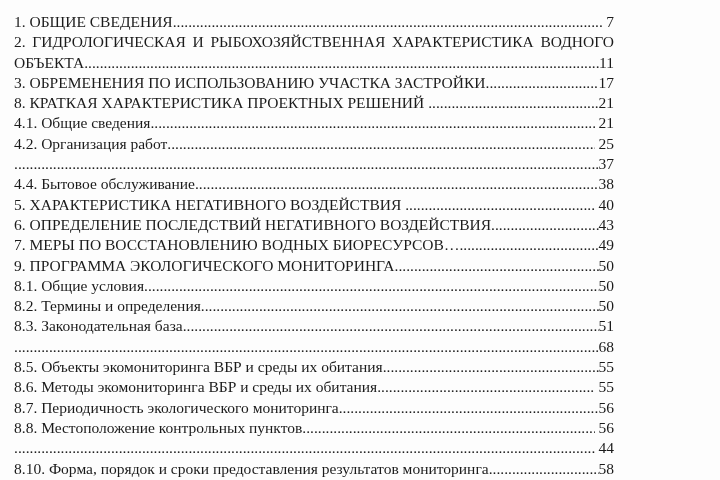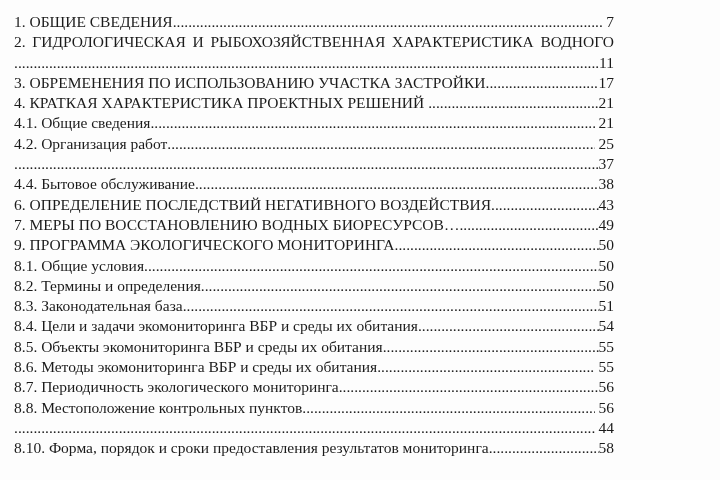--- a/index.html
+++ b/index.html
@@ -53,32 +53,33 @@
     <span class="title">1. ОБЩИЕ СВЕДЕНИЯ</span>
     <span class="leader"></span>
     <span class="page-num"> 7</span>
   </div>
 
   <div class="row-justified">
     <span class="title-justified">2. ГИДРОЛОГИЧЕСКАЯ И РЫБОХОЗЯЙСТВЕННАЯ ХАРАКТЕРИСТИКА ВОДНОГО</span>
   </div>
 
   <div class="row">
+    <span class="title">ОБЪЕКТА</span>
     <span class="leader"></span>
     <span class="page-num">11</span>
   </div>
 
   <div class="row">
     <span class="title">3. ОБРЕМЕНЕНИЯ ПО ИСПОЛЬЗОВАНИЮ УЧАСТКА ЗАСТРОЙКИ</span>
     <span class="leader"></span>
     <span class="page-num">17</span>
   </div>
 
   <div class="row">
-    <span class="title">4. КРАТКАЯ ХАРАКТЕРИСТИКА ПРОЕКТНЫХ РЕШЕНИЙ </span>
+    <span class="title">8. КРАТКАЯ ХАРАКТЕРИСТИКА ПРОЕКТНЫХ РЕШЕНИЙ </span>
     <span class="leader"></span>
     <span class="page-num">21</span>
   </div>
 
   <div class="row">
     <span class="title">4.1. Общие сведения</span>
     <span class="leader"></span>
     <span class="page-num"> 21</span>
   </div>
 
@@ -92,20 +93,25 @@
     <span class="leader"></span>
     <span class="page-num">37</span>
   </div>
 
   <div class="row">
     <span class="title">4.4. Бытовое обслуживание</span>
     <span class="leader"></span>
     <span class="page-num">38</span>
   </div>
 
+  <div class="row">
+    <span class="title">5. ХАРАКТЕРИСТИКА НЕГАТИВНОГО ВОЗДЕЙСТВИЯ </span>
+    <span class="leader"></span>
+    <span class="page-num"> 40</span>
+  </div>
 
   <div class="row">
     <span class="title">6. ОПРЕДЕЛЕНИЕ ПОСЛЕДСТВИЙ НЕГАТИВНОГО ВОЗДЕЙСТВИЯ</span>
     <span class="leader"></span>
     <span class="page-num">43</span>
   </div>
 
   <div class="row">
     <span class="title">7. МЕРЫ ПО ВОССТАНОВЛЕНИЮ ВОДНЫХ БИОРЕСУРСОВ…</span>
     <span class="leader"></span>
@@ -130,23 +136,22 @@
     <span class="page-num">50</span>
   </div>
 
   <div class="row">
     <span class="title">8.3. Законодательная база</span>
     <span class="leader"></span>
     <span class="page-num">51</span>
   </div>
 
   <div class="row">
-    <span class="title">8.4. Цели и задачи экомониторинга ВБР и среды их обитания</span>
     <span class="leader"></span>
-    <span class="page-num">54</span>
+    <span class="page-num">68</span>
   </div>
 
   <div class="row">
     <span class="title">8.5. Объекты экомониторинга ВБР и среды их обитания</span>
     <span class="leader"></span>
     <span class="page-num">55</span>
   </div>
 
   <div class="row">
     <span class="title">8.6. Методы экомониторинга ВБР и среды их обитания</span>

